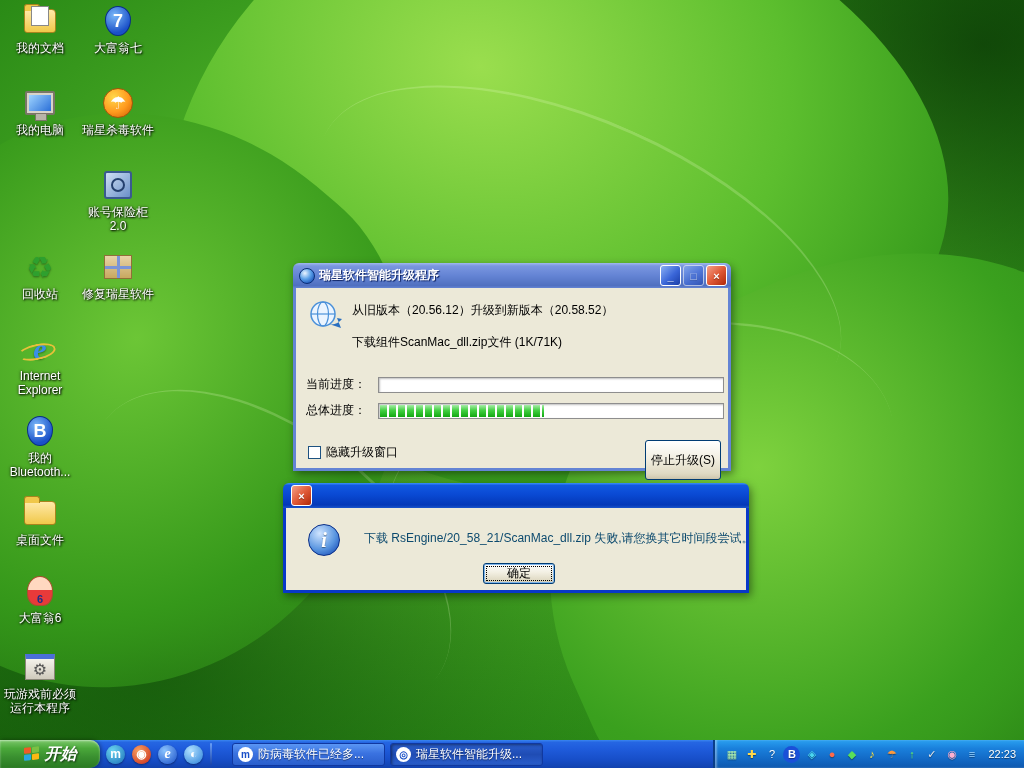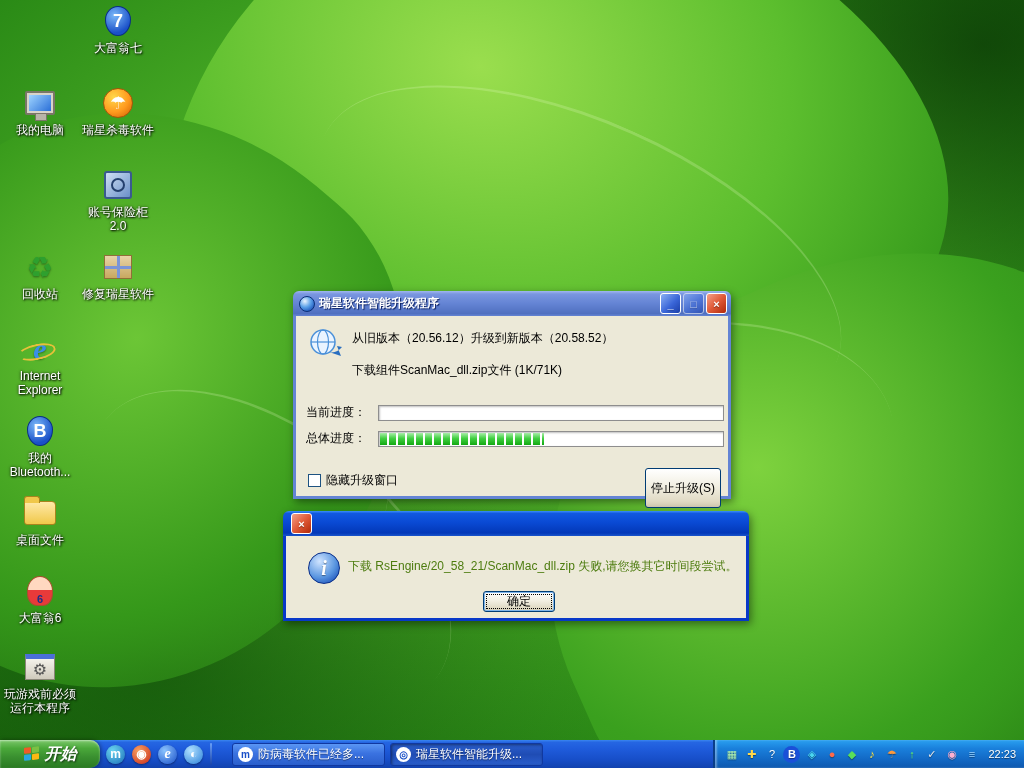--- a/index.html
+++ b/index.html
@@ -72,21 +72,21 @@
   .ic-bt { width:26px; height:30px; border-radius:50% 50% 50% 50%/45% 45% 55% 55%;
     background:radial-gradient(circle at 35% 30%, #7ab8f8, #1a50c8 70%); border:1px solid #0a2e88;
     color:#fff; font:bold 18px "Liberation Sans",sans-serif; display:flex; align-items:center; justify-content:center; }
   .ic-doll { width:26px; height:30px; border-radius:50% 50% 40% 40%;
     background:linear-gradient(180deg,#ffd8c0 45%, #e83a3a 45%); border:1px solid #a8502e;
     color:#1a2e88; font:bold 11px "Liberation Sans",sans-serif; display:flex; align-items:flex-end; justify-content:center; }
   .ic-prog { width:30px; height:26px; background:linear-gradient(180deg,#f4f2ea,#cfcabc); border:1px solid #8a8678;
     border-top:5px solid #4a6fd8; display:flex; align-items:center; justify-content:center; color:#555; font-size:16px; }
 
   
-  .window { position:absolute; border-radius:7px 7px 0 0; box-shadow:2px 3px 8px rgba(0,0,0,.45);margin-top:28px; }
+  .window { position:absolute; border-radius:7px 7px 0 0; box-shadow:2px 3px 8px rgba(0,0,0,.45); }
   .titlebar { height:25px; border-radius:6px 6px 0 0; display:flex; align-items:center; padding:0 4px 0 6px;
     cursor:default; }
   .titlebar.active { background:linear-gradient(180deg,#3a8ff8 0%,#1158e0 10%,#0a4ad4 45%,#0338b8 88%,#1a55cc 100%); }
   .titlebar.inactive { background:linear-gradient(180deg,#a0b8ee 0%,#7a96e0 12%,#6484d4 50%,#5070c0 90%,#6484d4 100%); }
   .ttext { color:#fff; font-weight:bold; font-size:12px; text-shadow:1px 1px 1px #0a1e5e; flex:1;
     overflow:hidden; white-space:nowrap; }
   .ticon { width:16px; height:16px; margin-right:4px; border-radius:50%;
     background:radial-gradient(circle at 35% 30%, #eaf4ff, #5aa0e8 45%, #1a50b8 85%); border:1px solid #0a2e78; }
   .tbtn { width:21px; height:21px; margin-left:2px; border:1px solid #fff; border-radius:3px;
     color:#fff; font:bold 11px "Liberation Sans",sans-serif; display:flex; align-items:center; justify-content:center;
@@ -120,21 +120,21 @@
     border:1px solid #003c74; border-radius:3px; cursor:pointer; }
   .stopbtn { left:349px; top:152px; width:76px; height:40px; }
   .okbtn { left:197px; top:55px; width:72px; height:21px; outline:1px dotted #000; outline-offset:-4px;
     box-shadow:0 0 0 1px #7eb4ea inset; }
 
   
   .infoicon { position:absolute; left:22px; top:16px; width:32px; height:32px; border-radius:50%;
     background:radial-gradient(circle at 35% 28%, #cfe4ff, #5a96e0 55%, #1a4fb8 90%); border:1px solid #0a2e88;
     color:#fff; font:italic bold 20px "Liberation Serif",serif; display:flex; align-items:center; justify-content:center;
     text-shadow:0 1px 1px rgba(0,0,0,.4); }
-  .msg { position:absolute; left:62px; top:22px; width:392px; font-size:12px; color:#4d7c0f; line-height:16px; }
+  .msg { position:absolute; left:78px; top:22px; width:392px; font-size:12px; color:#0c4a6e; line-height:16px; }
 
   
   .taskbar { position:absolute; left:0; top:740px; width:1024px; height:28px;
     background:linear-gradient(180deg,#3a86f0 0%,#2566e2 8%,#1f5cdc 30%,#174ec8 70%,#1242ae 100%); }
   .start { position:absolute; left:0; top:0; width:100px; height:28px; border-radius:0 10px 10px 0;
     background:linear-gradient(180deg,#7bc86a 0%,#4aa83a 30%,#3a9030 60%,#2a7a22 100%);
     box-shadow:1px 0 4px rgba(0,0,0,.4), inset 0 1px 2px rgba(255,255,255,.5);
     display:flex; align-items:center; justify-content:center; gap:5px; cursor:pointer; }
   .start .slabel { color:#fff; font:italic bold 16px "Liberation Sans",sans-serif; text-shadow:1px 1px 2px rgba(0,0,0,.6); }
   .winflag { width:16px; height:14px; display:grid; grid-template-columns:7px 7px; grid-template-rows:6px 6px; gap:1px;
@@ -171,20 +171,26 @@
 
 <div class="desktop">
   <div class="leaf leaf1"></div>
   <div class="leaf leaf2"></div>
   <div class="leaf leaf3"></div>
   <div class="vein vein1"></div>
   <div class="vein vein2"></div>
   <div class="vein vein3"></div>
 
   <div class="icons">
+    <div class="dicon s0">
+      <div class="ig">
+          <span class="ic-folder ic-doc"></span>
+        </div>
+      <div class="ilabel">我的文档</div>
+    </div>
     <div class="dicon s1">
       <div class="ig">
           <span class="ic-bt">7</span>
         </div>
       <div class="ilabel">大富翁七</div>
     </div>
     <div class="dicon s2">
       <div class="ig">
           <span class="ic-monitor"></span>
         </div>

